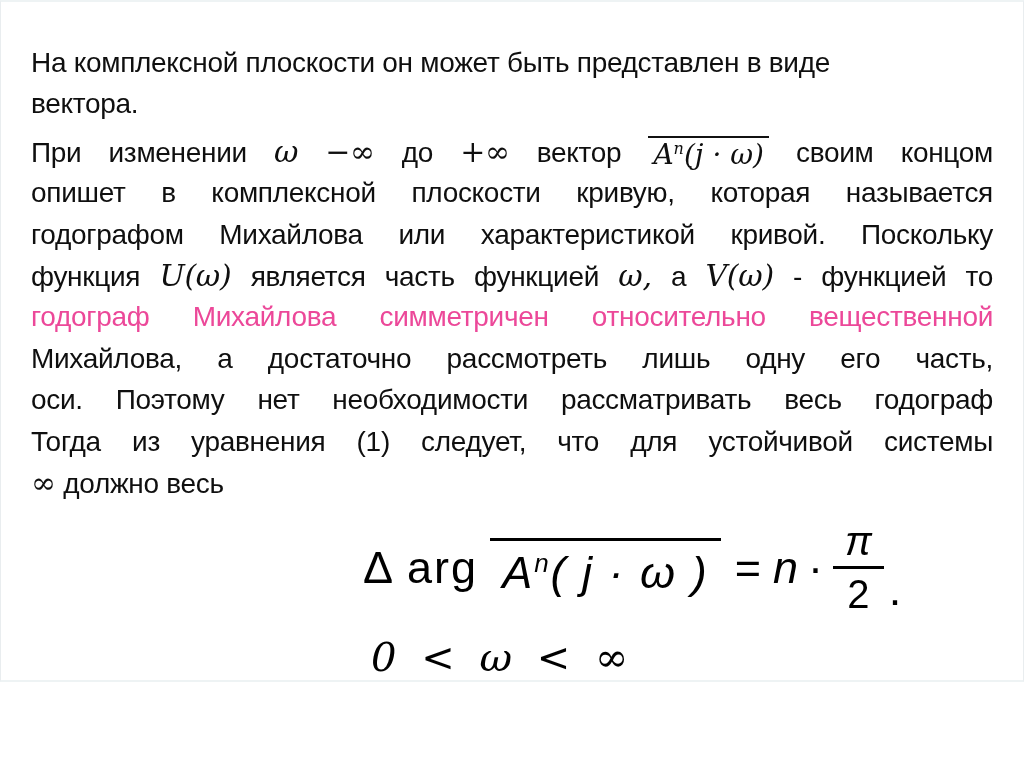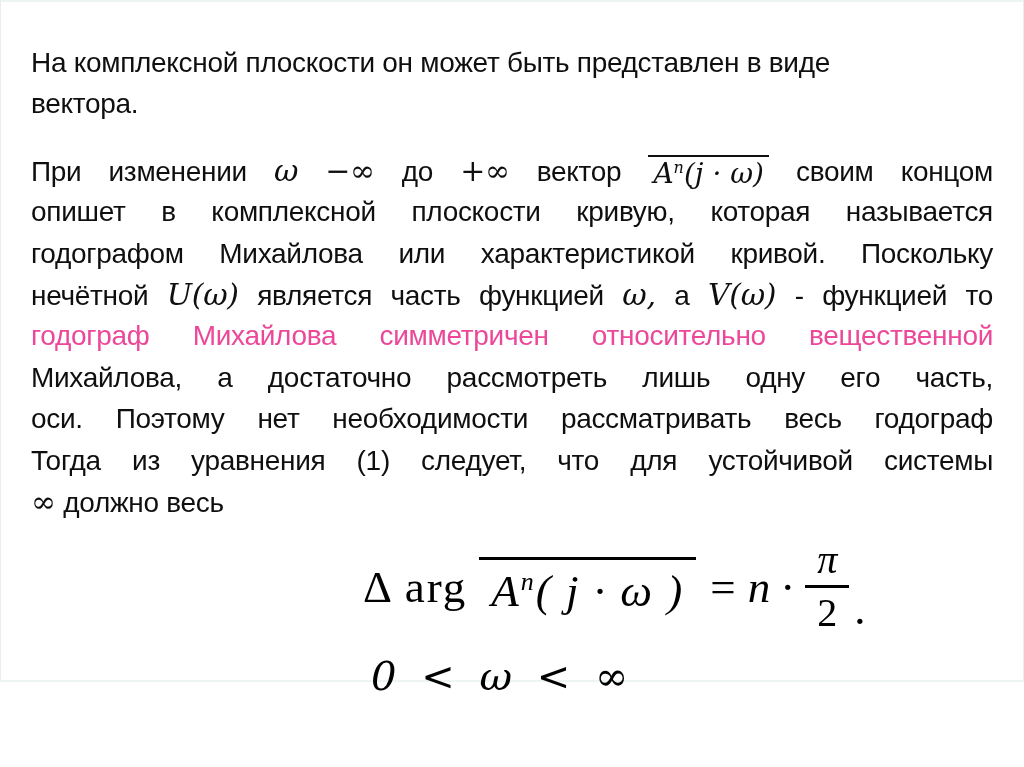--- a/index.html
+++ b/index.html
@@ -32,21 +32,21 @@
     text-align: justify;
     text-align-last: justify;
     text-justify: inter-word;
     overflow: visible;
   }
   .line.left {
     text-align: left;
     text-align-last: left;
   }
   .hl { color: #ec4899; }
-  .p2 { margin-top: 25px; }
+  .p2 { margin-top: 6px; }
   
   .m {
     font-family: "DejaVu Serif", "Liberation Serif", serif;
     font-style: italic;
     font-size: 30px;
   }
   .mn {
     font-family: "DejaVu Serif", "Liberation Serif", serif;
     font-style: normal;
     font-size: 30px;
@@ -76,21 +76,21 @@
   
   .fwrap {
     margin-left: 332px;
     margin-top: 16px;
     width: fit-content;
     color: #000;
   }
   .frow {
     display: flex;
     align-items: center;
-    font-family: Liberation Serif, serif;
+    font-family: Liberation Sans, sans-serif;
     font-size: 45px;
     width: fit-content;
   }
   .f-lhs { margin-right: 12px; letter-spacing: 2px; }
   .f-over {
     display: inline-block;
     border-top: 3px solid #000;
     padding: 7px 12px 0 12px;
     font-style: italic;
     line-height: 1.1;
@@ -144,21 +144,21 @@
     <span class="mn">+∞</span>
     <span>вектор</span>
     <span class="vec"><i>A</i><sup>n</sup><i>(j · ω)</i></span>
     <span>своим концом</span>
   </div>
 
   <div class="line">опишет в комплексной плоскости кривую, которая называется</div>
   <div class="line">годографом Михайлова или характеристикой кривой. Поскольку</div>
 
   <div class="line">
-    <span>нечётной</span>
+    <span>функция</span>
     <span class="m">U(ω)</span>
     <span>является часть функцией</span>
     <span class="m">ω,</span>
     <span>а</span>
     <span class="m">V(ω)</span>
     <span>- функцией то</span>
   </div>
 
   <div class="line hl">годограф Михайлова симметричен относительно вещественной</div>
   <div class="line">Михайлова, а достаточно рассмотреть лишь одну его часть,</div>

